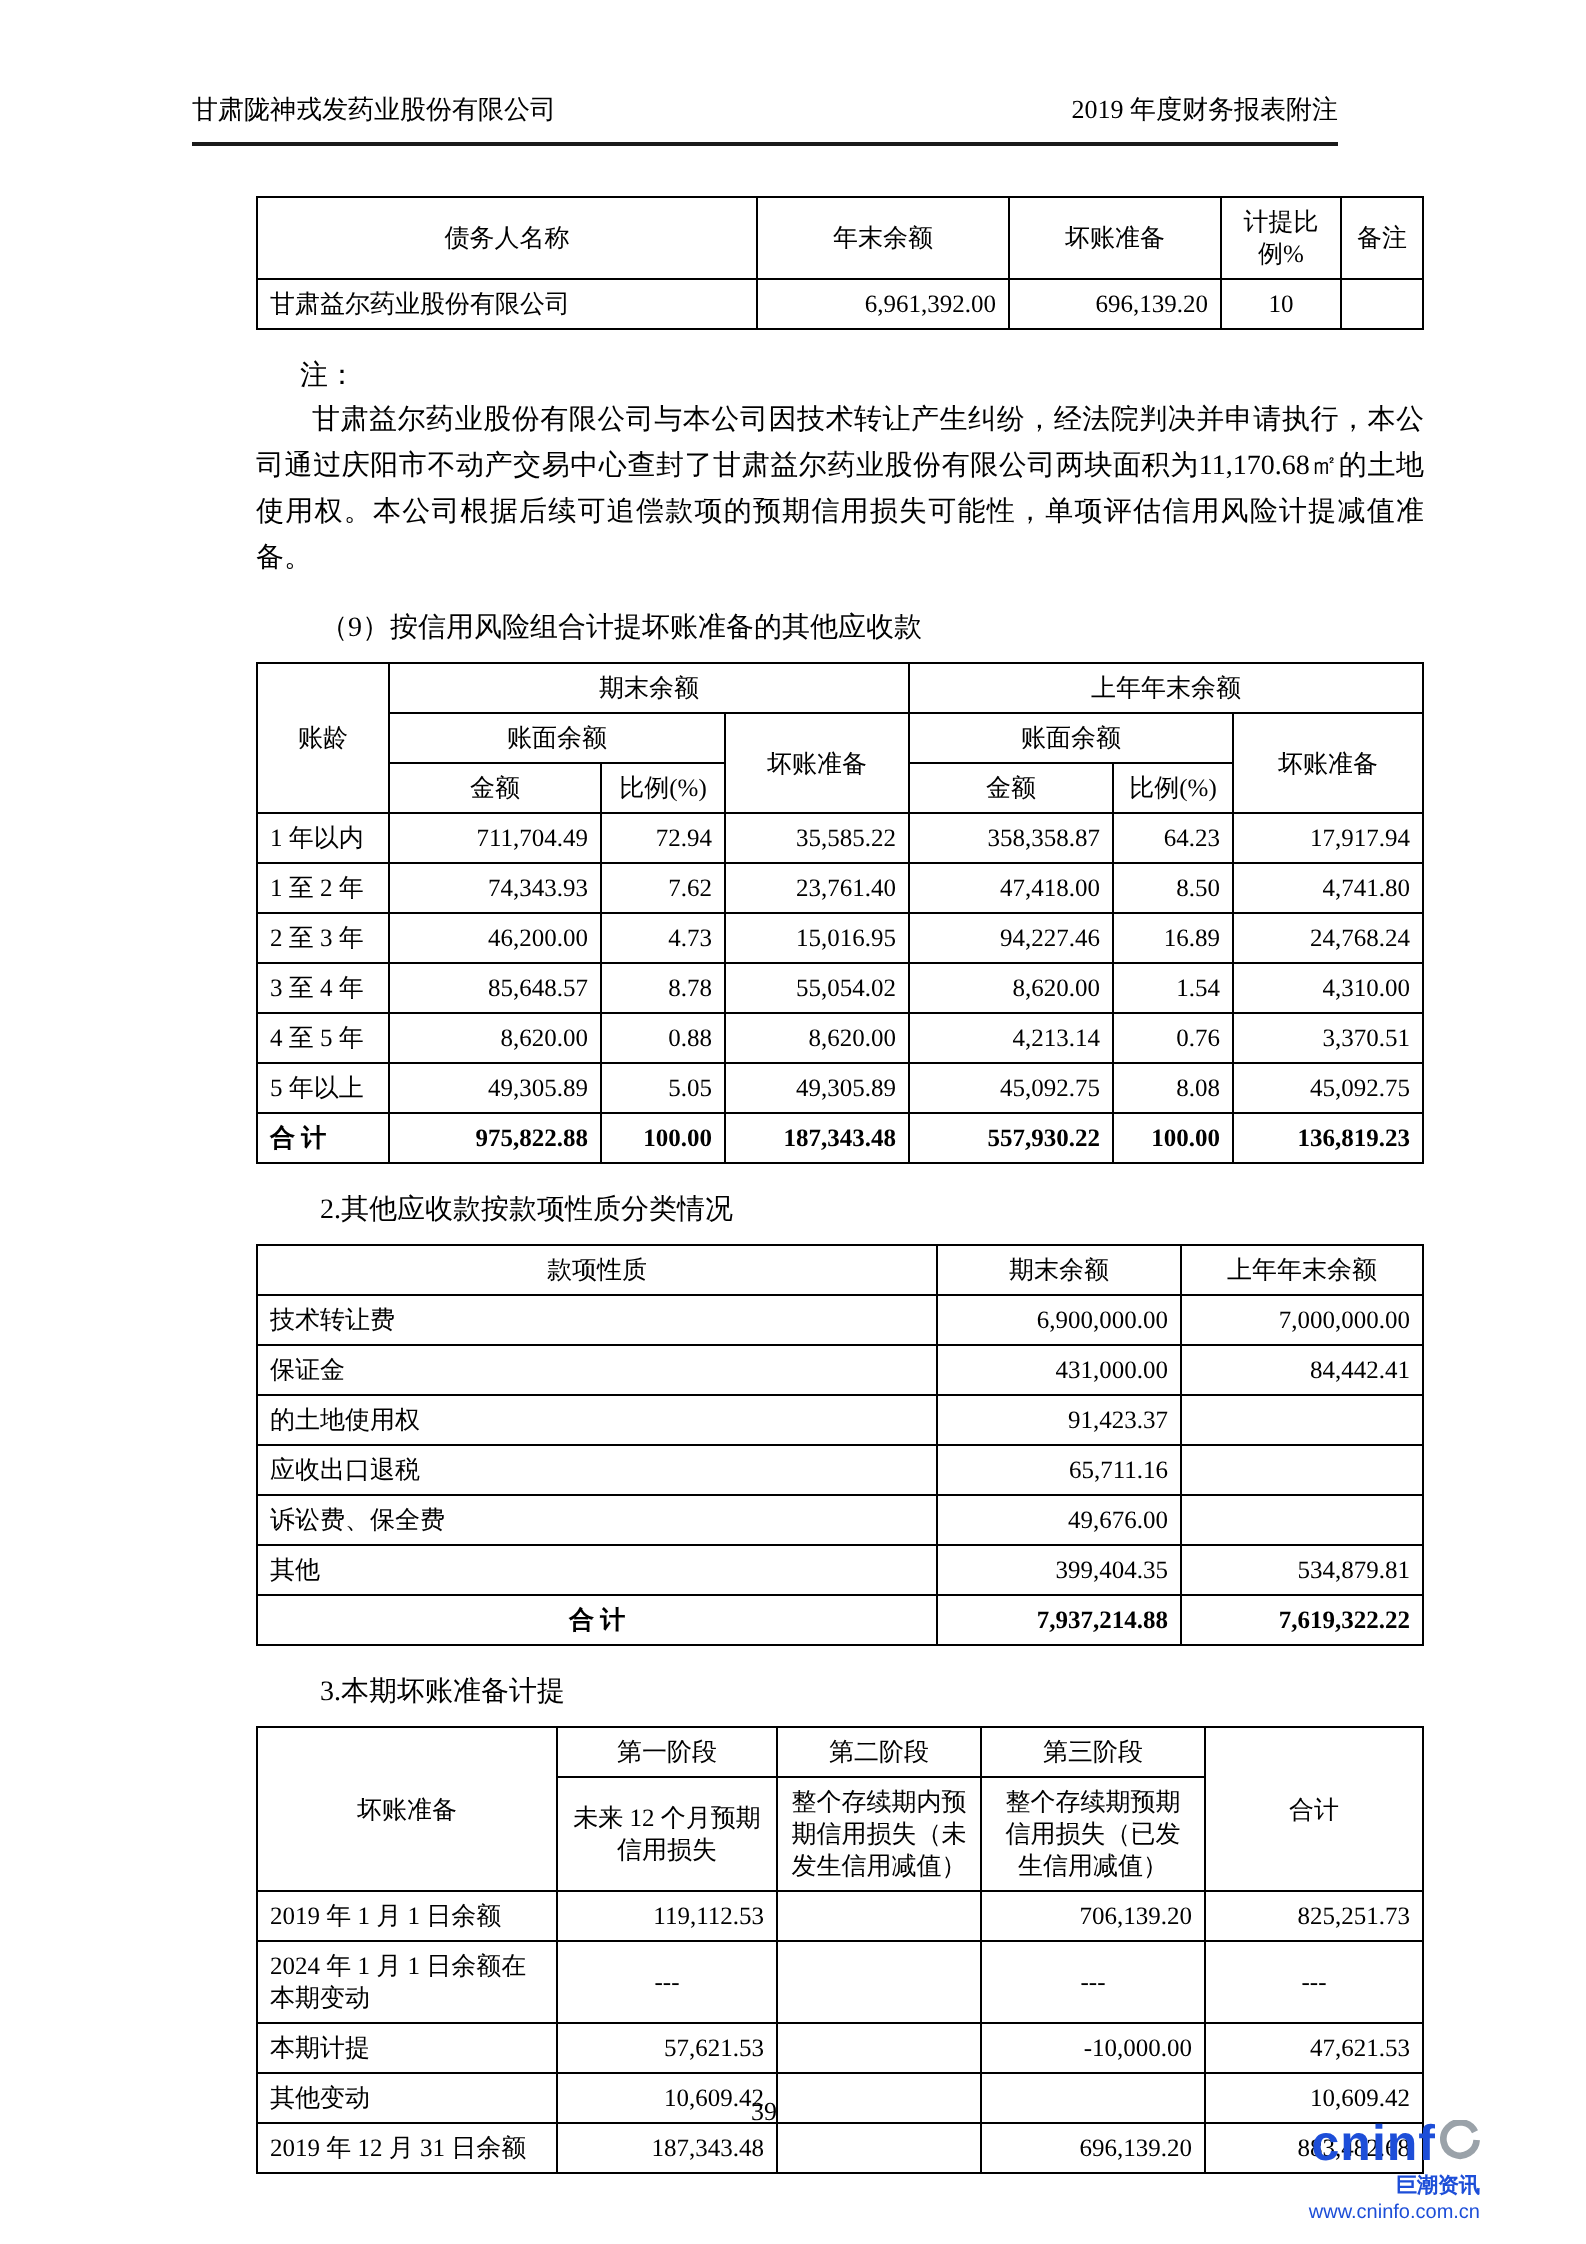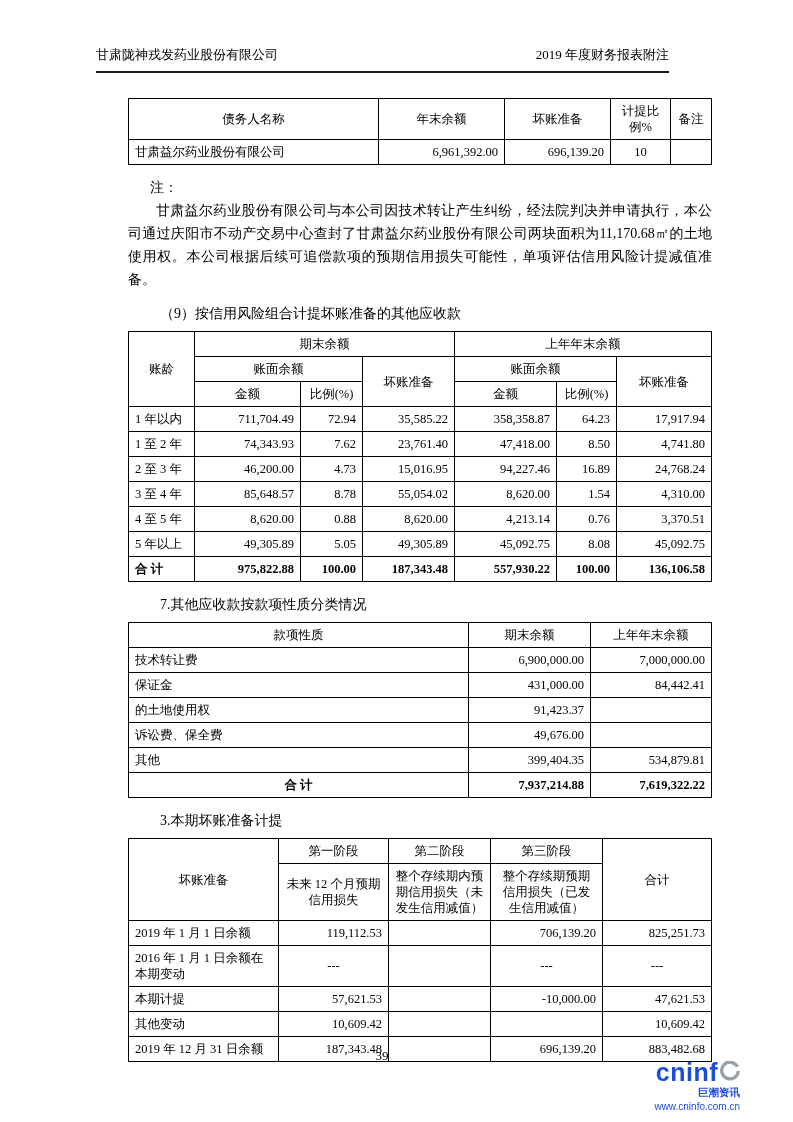--- a/index.html
+++ b/index.html
@@ -54,21 +54,21 @@
   .cninfo {
     position:absolute; right:24px; bottom:10px;
     color:#1d4ed8; text-align:right;
     font-family:"Liberation Sans","DejaVu Sans",sans-serif;
     line-height:1.1;
   }
   .cninfo .brand {
     font-size:25px; font-weight:bold; letter-spacing:0.5px;
     display:flex; align-items:center; justify-content:flex-end; gap:2px;
   }
-  .cninfo .cn { font-size:10.5px; font-weight:bold; margin-top:2px;font-family:Liberation Mono, monospace; }
+  .cninfo .cn { font-size:10.5px; font-weight:bold; margin-top:2px; }
   .cninfo .url { font-size:10px; margin-top:1px; }
 </style>
 </head>
 <body>
 
 <div class="page">
 
   <div class="doc-header">
     <span>甘肃陇神戎发药业股份有限公司</span>
     <span>2019 年度财务报表附注</span>
@@ -195,26 +195,26 @@
           </tr>
         </tbody>
       <tfoot>
         <tr class="total">
           <td class="l">合  计</td>
           <td class="r">975,822.88</td>
           <td class="r">100.00</td>
           <td class="r">187,343.48</td>
           <td class="r">557,930.22</td>
           <td class="r">100.00</td>
-          <td class="r">136,106.58</td>
+          <td class="r">136,819.23</td>
         </tr>
       </tfoot>
     </table>
 
-    <p class="heading">7.其他应收款按款项性质分类情况</p>
+    <p class="heading">2.其他应收款按款项性质分类情况</p>
 
     <table class="tbl">
       <colgroup>
           <col style="width:340px">
           <col style="width:122px">
           <col>
         </colgroup>
       <thead>
         <tr>
           <th>款项性质</th>
@@ -229,20 +229,25 @@
             <td class="r">7,000,000.00</td>
           </tr>
           <tr>
             <td class="l">保证金</td>
             <td class="r">431,000.00</td>
             <td class="r">84,442.41</td>
           </tr>
           <tr>
             <td class="l">的土地使用权</td>
             <td class="r">91,423.37</td>
+            <td class="r"></td>
+          </tr>
+          <tr>
+            <td class="l">应收出口退税</td>
+            <td class="r">65,711.16</td>
             <td class="r"></td>
           </tr>
           <tr>
             <td class="l">诉讼费、保全费</td>
             <td class="r">49,676.00</td>
             <td class="r"></td>
           </tr>
           <tr>
             <td class="l">其他</td>
             <td class="r">399,404.35</td>
@@ -284,21 +289,21 @@
       </thead>
       <tbody>
           <tr>
             <td class="l">2019 年 1 月 1 日余额</td>
             <td class="r">119,112.53</td>
             <td class="r"></td>
             <td class="r">706,139.20</td>
             <td class="r">825,251.73</td>
           </tr>
           <tr>
-            <td class="l">2016 年 1 月 1 日余额在本期变动</td>
+            <td class="l">2024 年 1 月 1 日余额在本期变动</td>
             <td class="c">---</td>
             <td class="r"></td>
             <td class="c">---</td>
             <td class="c">---</td>
           </tr>
           <tr>
             <td class="l">本期计提</td>
             <td class="r">57,621.53</td>
             <td class="r"></td>
             <td class="r">-10,000.00</td>

